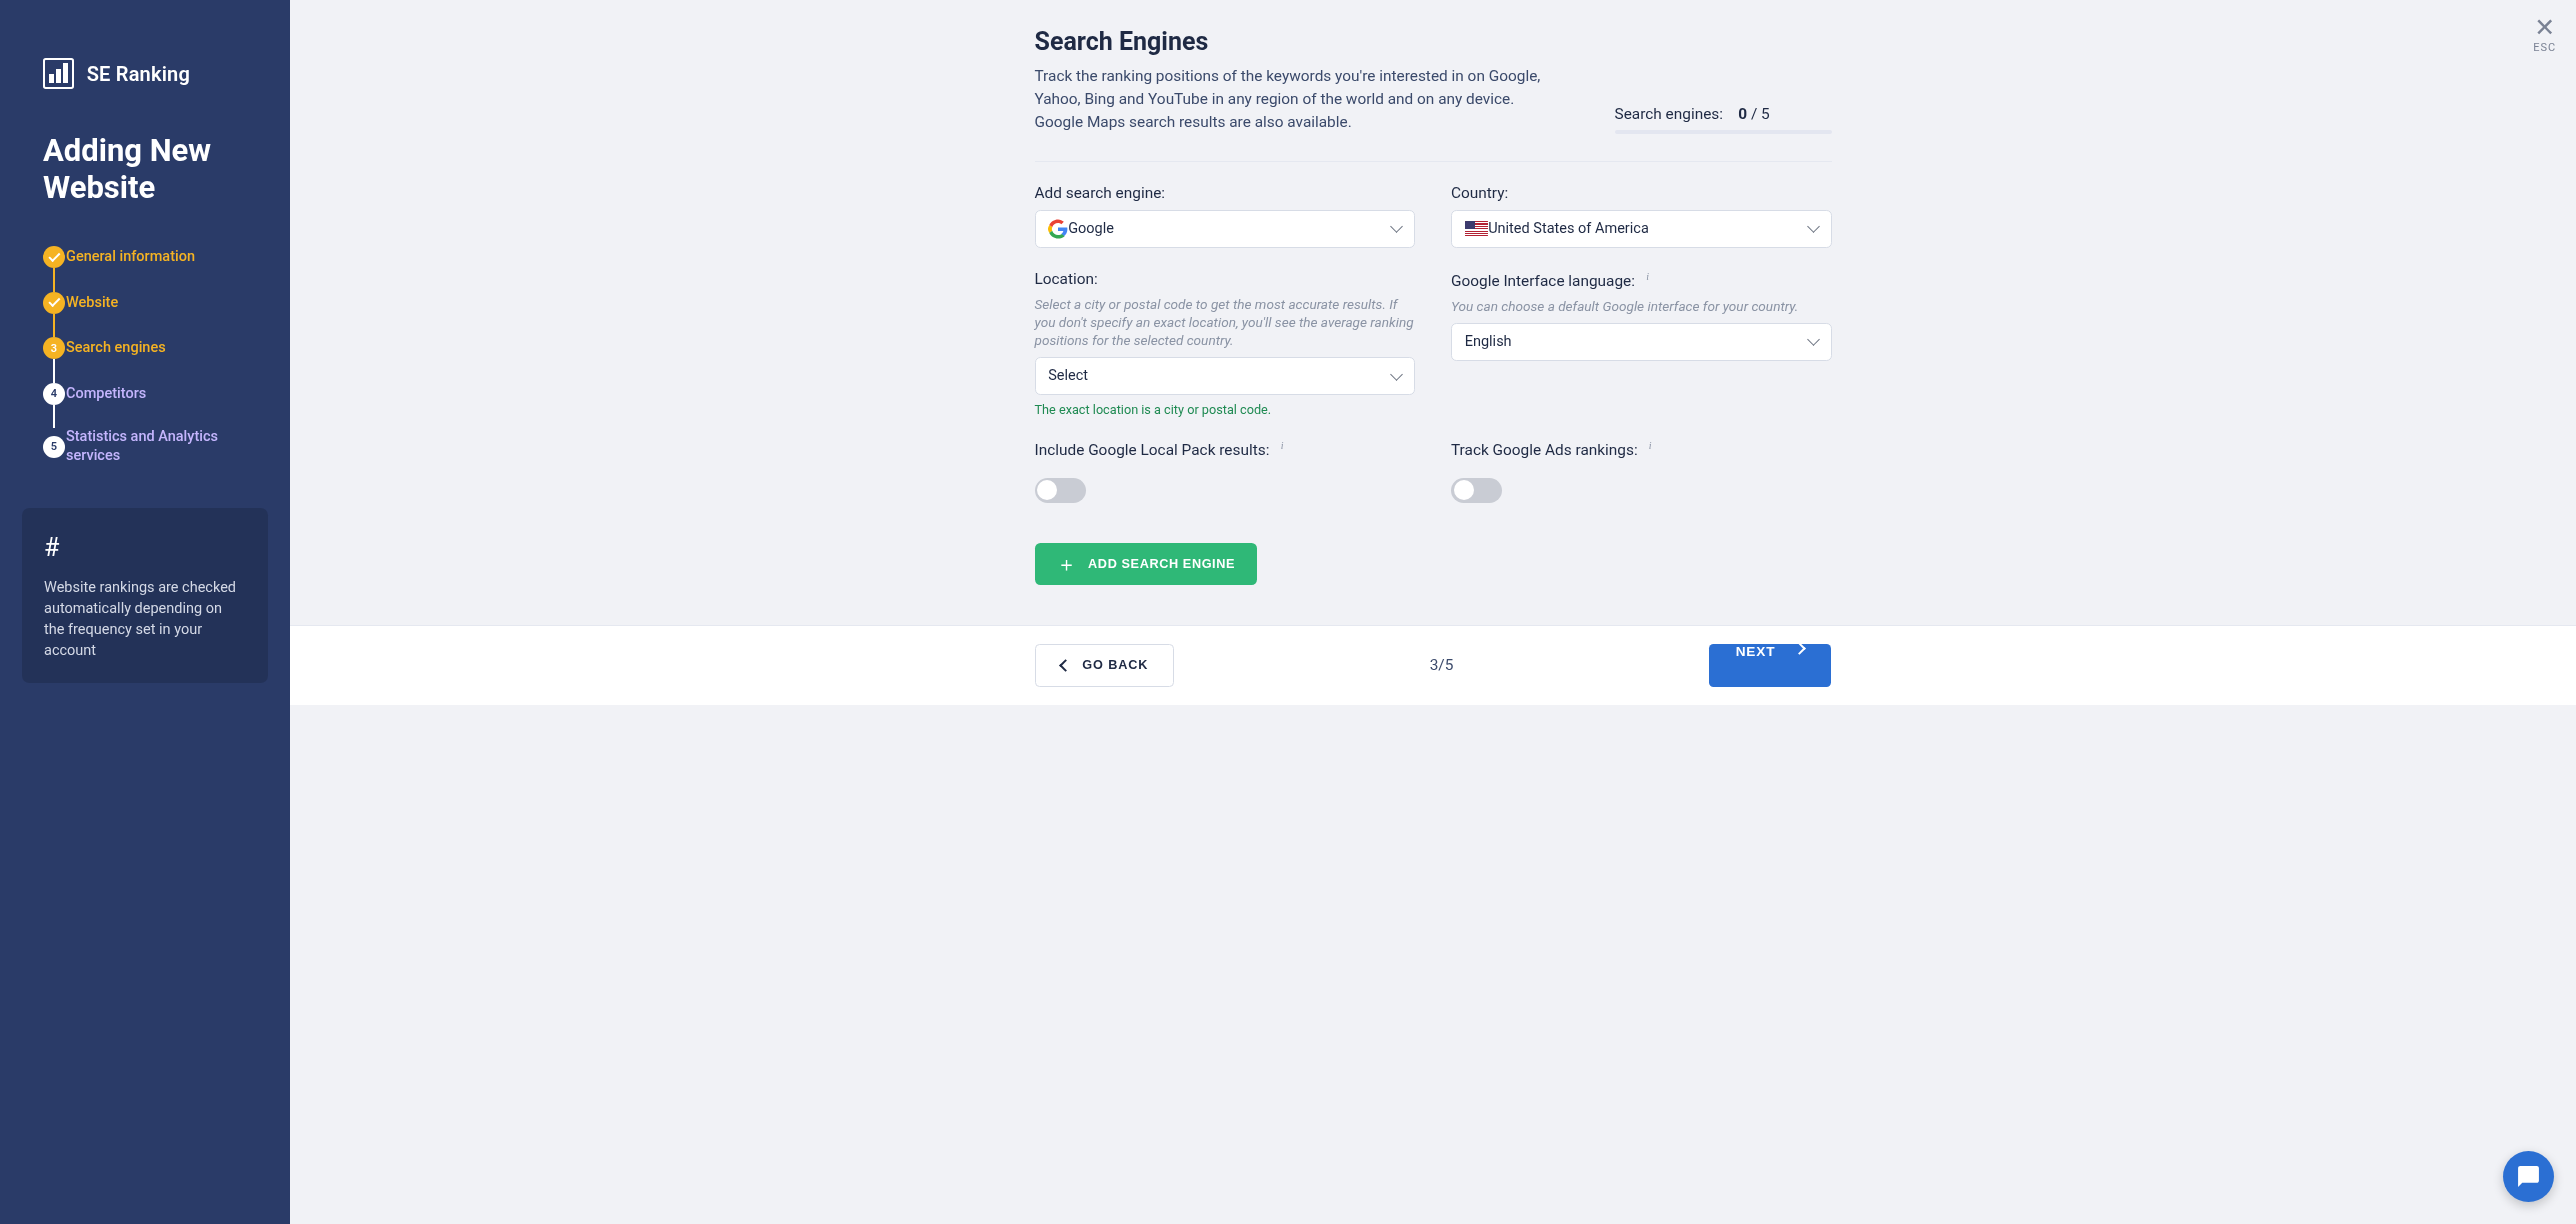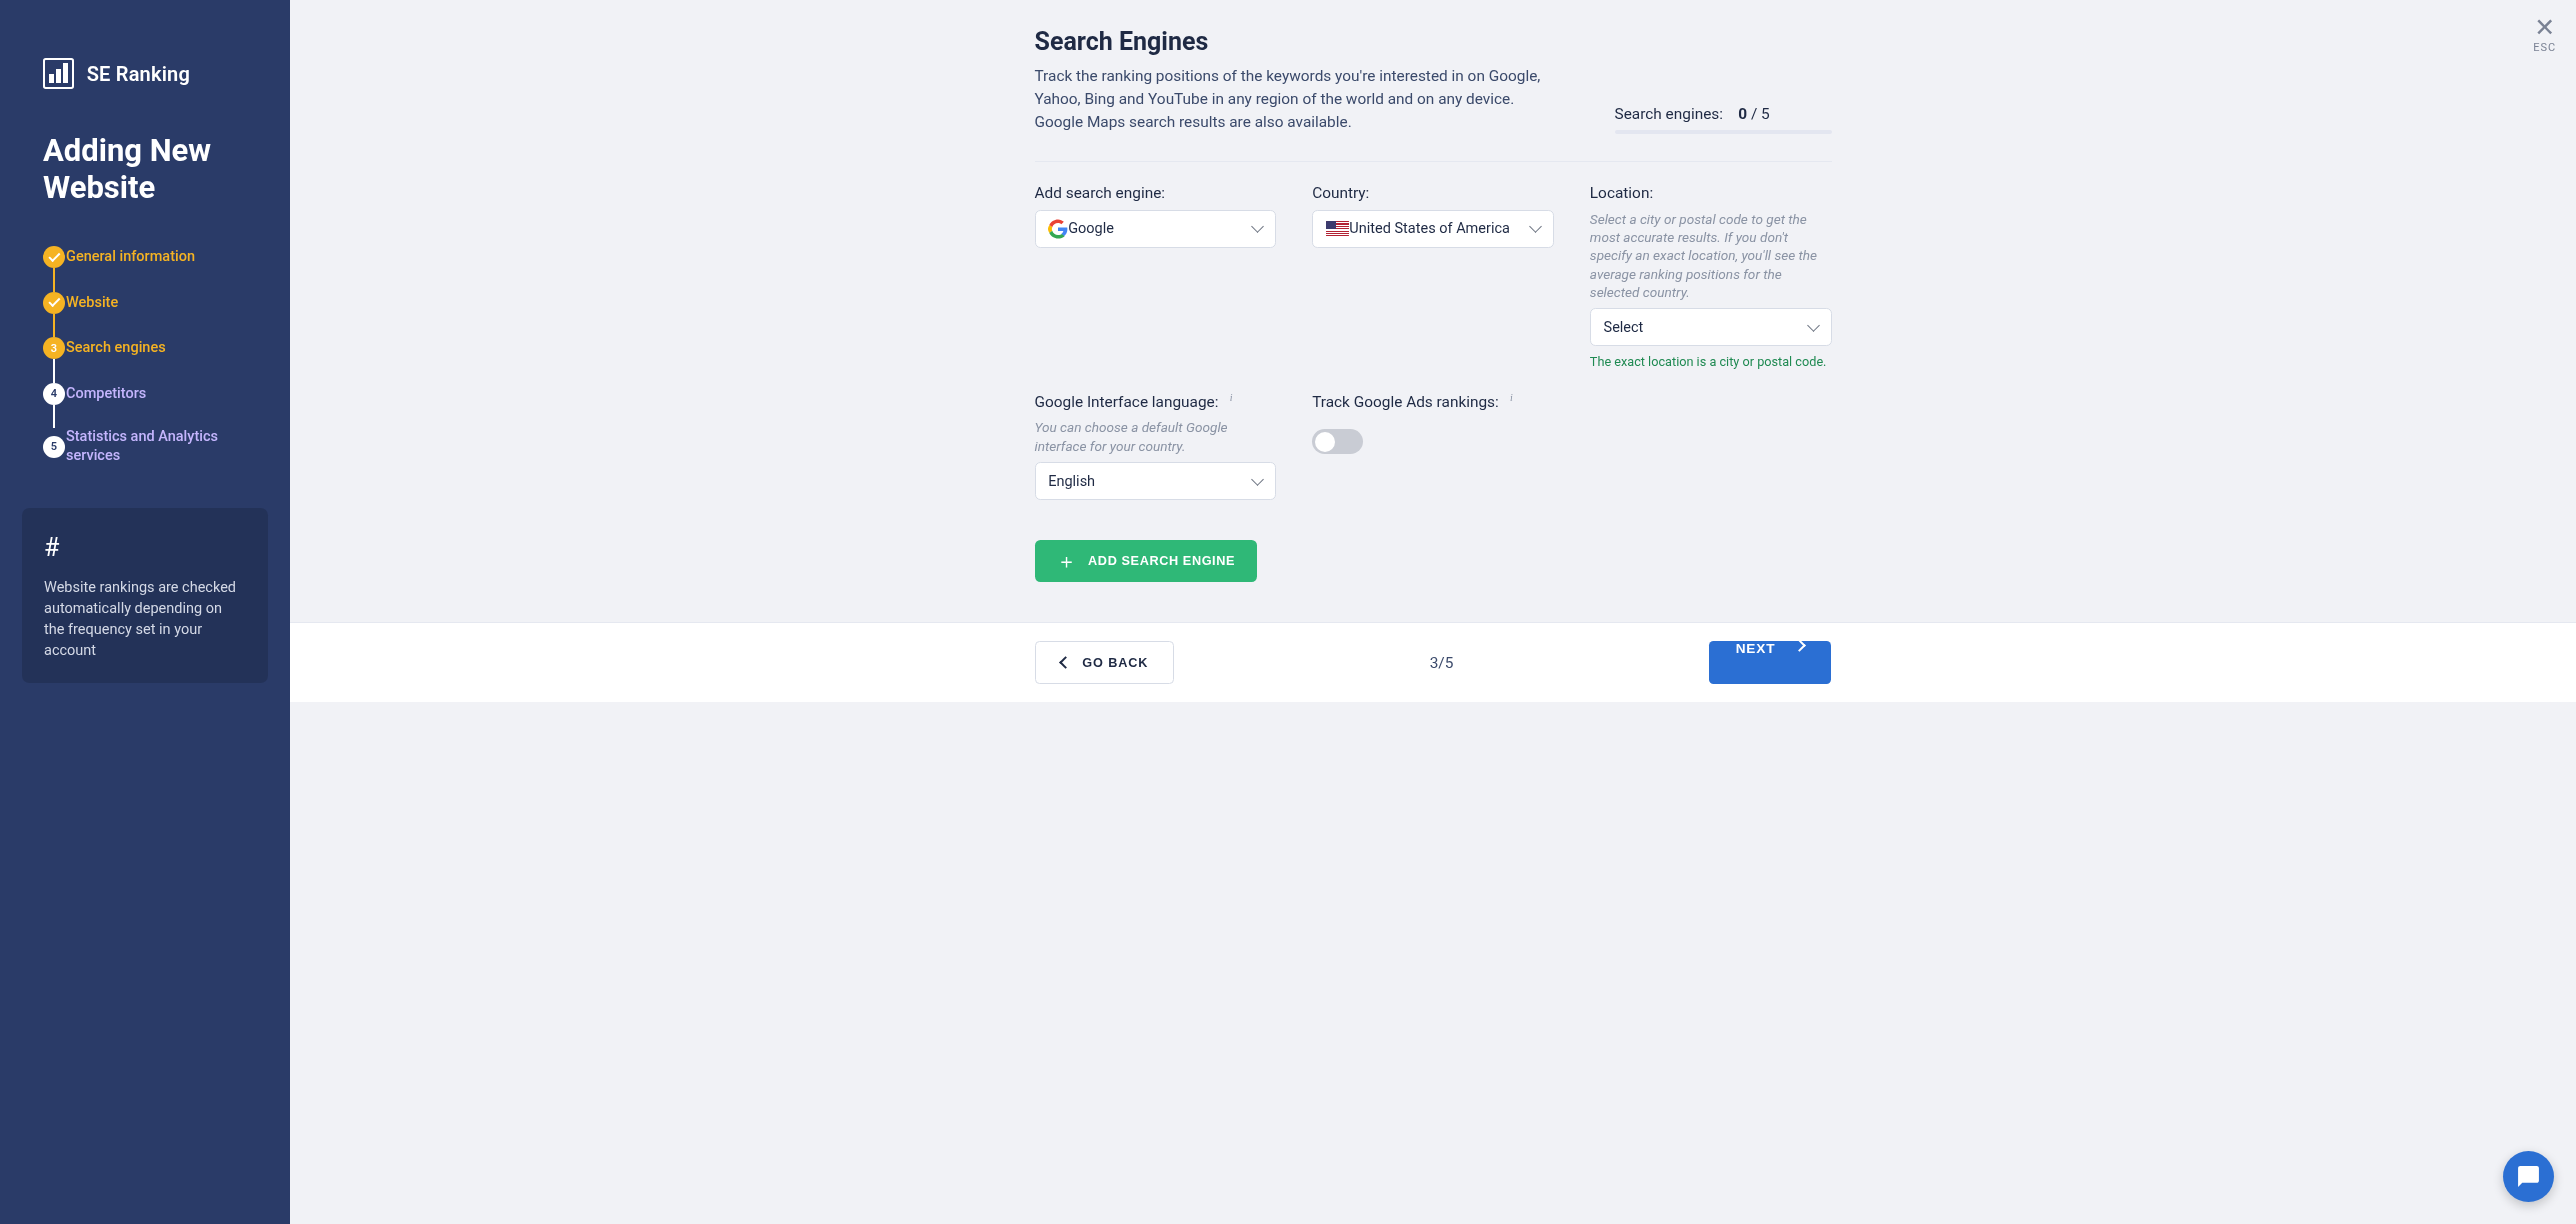--- a/index.html
+++ b/index.html
@@ -58,21 +58,21 @@
   .content{max-width:797px;margin:0 auto;padding:27px 0 22px 0;width:100%;}
   .heading-row{display:flex;align-items:flex-end;justify-content:space-between;gap:36px;}
   .heading-left{max-width:507px;}
   h1{font-size:25px;font-weight:700;margin:0 0 9px 0;color:var(--text-dark);}
   .subtitle{font-size:15.4px;line-height:1.5;color:var(--text-slate);margin:0;}
   .counter{font-size:15.4px;color:var(--text-dark);white-space:nowrap;}
   .counter .current{font-weight:700;}
   .counter-bar{height:4.5px;background:#e3e6f0;border-radius:3.6px;margin-top:7.2px;width:217px;}
   hr.divider{border:none;border-top:0.9px solid #e5e8f0;margin:27px 0 22px 0;}
 
-  .form-grid{display:grid;grid-template-columns:1fr 1fr 1fr;gap:22px 36px;}
+  .form-grid{display:grid;grid-template-columns:1fr 1fr;gap:22px 36px;}
   .form-col{display:flex;flex-direction:column;}
   .field-label{font-size:15.4px;color:var(--text-dark);margin-bottom:7.2px;}
   .field-hint{font-size:13.6px;font-style:italic;color:#8a93a4;line-height:1.35;margin-bottom:7.2px;}
   .select{height:38px;border:0.9px solid var(--border);border-radius:5.4px;background:#fff;display:flex;align-items:center;padding:0 12.7px;justify-content:space-between;cursor:pointer;}
   .select-content{display:flex;align-items:center;gap:0;font-size:14.5px;color:var(--text-dark);}
   .chevron{width:9px;height:9px;border-right:1.4px solid #6b7280;border-bottom:1.4px solid #6b7280;transform:rotate(45deg);margin-top:-3.6px;}
   .field-note{font-size:12.7px;color:var(--green-text);margin-top:7.2px;}
 
   .google-g{position:relative;width:20px;height:20px;}
   .google-g svg{width:20px;height:20px;}
@@ -230,20 +230,28 @@
           </div>
           <div class="field-hint">You can choose a default Google interface for your country.</div>
           <div class="select">
             <div class="select-content">
               <span>English</span>
             </div>
             <div class="chevron"></div>
           </div>
         </div>
 
+        <div class="form-col">
+          <div class="field-label">
+            <span>Include Google Local Pack results:</span><span class="info-i">i</span>
+          </div>
+          <div class="toggle">
+            <div class="toggle-knob"></div>
+          </div>
+        </div>
 
         <div class="form-col">
           <div class="field-label">
             <span>Track Google Ads rankings:</span><span class="info-i">i</span>
           </div>
           <div class="toggle">
             <div class="toggle-knob"></div>
           </div>
         </div>
       </div>

